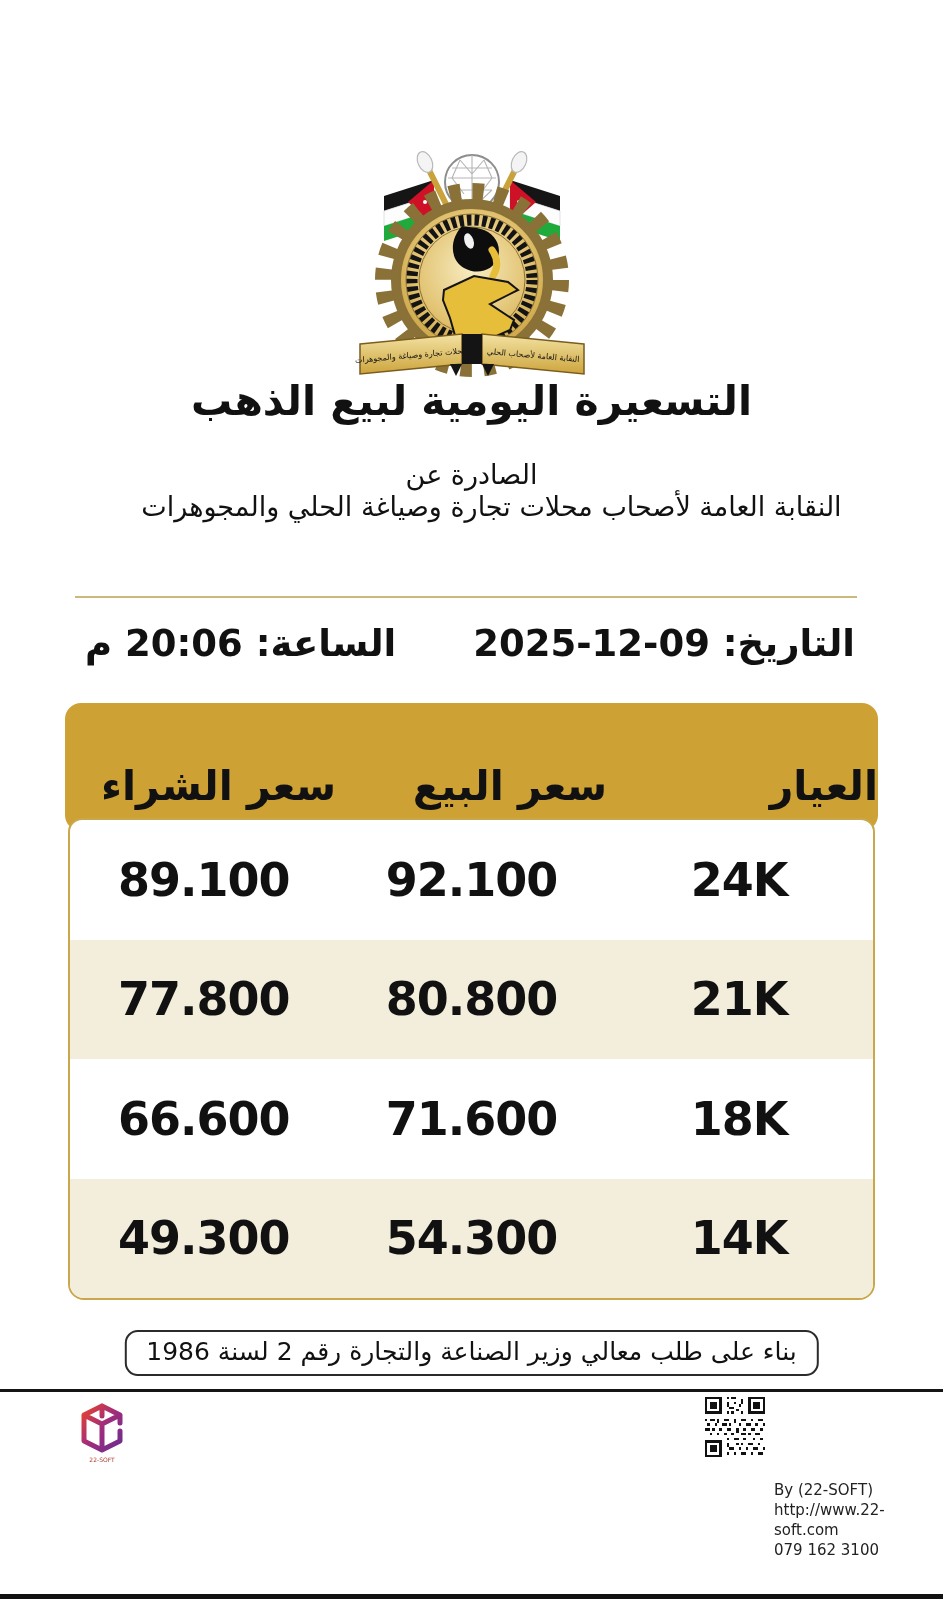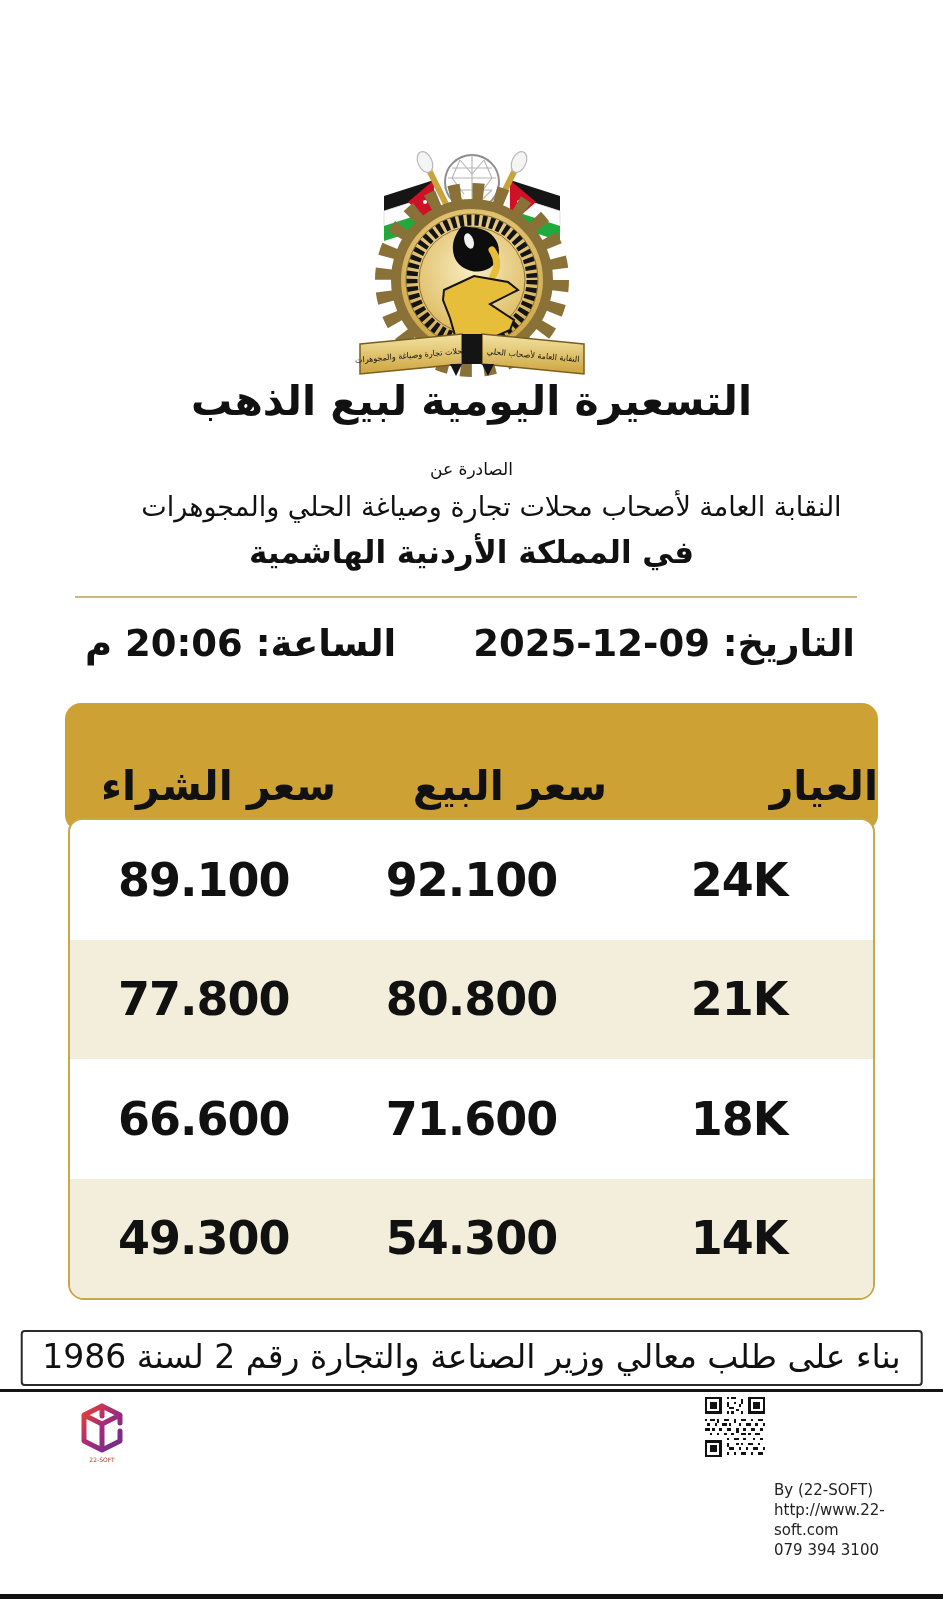--- a/index.html
+++ b/index.html
@@ -9,21 +9,21 @@
     position:relative; width:943px; height:1599px; margin:0 auto;
     background:#ffffff; overflow:hidden; color:#111;
   }
   
   .logo-wrap { position:absolute; top:138px; left:50%; transform:translateX(-50%);
                width:300px; height:240px; }
   
   .title   { position:absolute; top:377px; left:0; width:100%; text-align:center;
              font-size:41px; font-weight:800; direction:rtl; letter-spacing:0; }
   .issued  { position:absolute; top:459px; left:0; width:100%; text-align:center;
-             font-size:17px; font-weight:500; direction:rtl; }
+             font-size:27px; font-weight:500; direction:rtl; }
   .assoc   { position:absolute; top:491px; left:0; width:100%; text-align:center;
              font-size:27px; font-weight:500; direction:rtl;padding-left:40px; }
   .kingdom { position:absolute; top:534px; left:0; width:100%; text-align:center;
              font-size:31px; font-weight:600; direction:rtl; }
   .divider1 { position:absolute; top:596px; left:75px; width:782px; height:2px;
               background:#cbb97c; }
   
   .daterow { position:absolute; top:612px; left:85px; right:88px; height:62px;
              display:flex; justify-content:space-between; align-items:center;
              direction:rtl; font-size:37px; font-weight:800; }
@@ -36,22 +36,22 @@
   .thead .cell { align-self:center; margin-top:10px;text-align:right; }
   .tbody { position:absolute; top:818px; left:68px; width:807px; height:482px;
            background:#fff; border:2px solid #c9a84c;
            border-radius:14px 14px 16px 16px; overflow:hidden; }
   .trow { height:119.5px; display:grid; grid-template-columns:1fr 1fr 1fr;
           direction:rtl; align-items:center; text-align:center;
           font-size:46px; font-weight:800; letter-spacing:-1px; }
   .trow.alt { background:#f3eedb; }
   
   .note { position:absolute; top:1330px; left:50%; transform:translateX(-50%);
-          border:2px solid #2b2b2b; border-radius:4px; padding:5px 20px 8px;
-          font-size:33px; direction:rtl; white-space:nowrap; background:#fff; }
+          border:2px solid #2b2b2b; border-radius:13px; padding:5px 20px 8px;
+          font-size:25px; direction:rtl; white-space:nowrap; background:#fff; }
   
   .footer-line { position:absolute; top:1389px; left:0; width:100%; height:3px;
                  background:#151515; }
   .cube-logo { position:absolute; top:1402px; left:78px; width:48px; height:62px; }
   .qr { position:absolute; top:1397px; left:705px; width:60px; height:60px; }
   .qr-text { position:absolute; top:1480px; left:774px; width:170px;
              direction:ltr; text-align:left; font-size:15px; line-height:20px;
              color:#222; font-weight:500; }
   .bottom-bar { position:absolute; bottom:0; left:0; width:100%; height:5px;
                 background:#111; }
@@ -133,21 +133,20 @@
         <polygon points="172,226 160,226 166,238" fill="#141414"></polygon>
         <text x="89" y="220" font-size="8" text-anchor="middle" fill="#141414" transform="rotate(-5 89 220)">محلات تجارة وصياغة والمجوهرات</text>
         <text x="211" y="220" font-size="8" text-anchor="middle" fill="#141414" transform="rotate(5 211 220)">النقابة العامة لأصحاب الحلي</text>
       </g>
     </svg>
   </div>
 
   <div class="title">التسعيرة اليومية لبيع الذهب</div>
   <div class="issued">الصادرة عن</div>
   <div class="assoc">النقابة العامة لأصحاب محلات تجارة وصياغة الحلي والمجوهرات</div>
-  <div class="kingdom">في المملكة الأردنية الهاشمية</div>
   <div class="divider1"></div>
 
   <div class="daterow">
     <span>التاريخ: 09-12-2025</span>
     <span>الساعة: 20:06 م</span>
   </div>
 
   <div class="thead">
     <div class="cell">العيار</div>
     <div class="cell">سعر البيع</div>
@@ -214,17 +213,17 @@
           <rect x="20" y="2" width="3" height="3"></rect>
           <rect x="2" y="20" width="3" height="3"></rect>
         <path d="M9 0h1v1H9zM11 0h2v1h-2zM15 1h1v2h-1zM9 2h1v2H9zM12 2h1v1h-1zM14 3h1v1h-1zM10 4h2v1h-2zM13 5h1v1h-1zM9 6h1v1H9zM11 6h1v1h-1zM15 6h1v1h-1zM0 9h1v1H0zM2 9h2v1H2zM5 9h1v2H5zM8 9h2v1H8zM12 9h1v2h-1zM15 9h2v1h-2zM19 9h1v1h-1zM22 9h2v1h-2zM1 11h1v1H1zM4 11h1v1H4zM7 11h2v1H7zM10 11h1v1h-1zM14 11h1v1h-1zM17 11h2v1h-2zM21 11h1v1h-1zM24 11h1v1h-1zM0 13h2v1H0zM3 13h1v1H3zM6 13h1v1H6zM9 13h2v1H9zM13 13h1v2h-1zM16 13h1v1h-1zM19 13h2v1h-2zM23 13h1v1h-1zM2 15h1v1H2zM5 15h1v1H5zM8 15h1v1H8zM11 15h1v1h-1zM15 15h2v1h-2zM18 15h1v1h-1zM21 15h2v1h-2zM9 17h1v1H9zM12 17h2v1h-2zM16 17h1v1h-1zM20 17h1v1h-1zM23 17h1v1h-1zM9 19h1v2H9zM13 19h1v1h-1zM15 19h1v1h-1zM18 19h2v1h-2zM22 19h1v1h-1zM10 21h2v1h-2zM14 21h1v1h-1zM17 21h1v1h-1zM20 21h2v1h-2zM24 21h1v1h-1zM9 23h1v1H9zM12 23h1v1h-1zM15 23h2v1h-2zM19 23h1v1h-1zM22 23h2v1h-2z"></path>
       </g>
     </svg>
   </div>
 
   <div class="qr-text">
     <div>By (22-SOFT)</div>
     <div>http://www.22-soft.com</div>
-    <div>079 394 3100</div>
+    <div>079 162 3100</div>
   </div>
 
   <div class="bottom-bar"></div>
 </div>
 
 </body></html>

